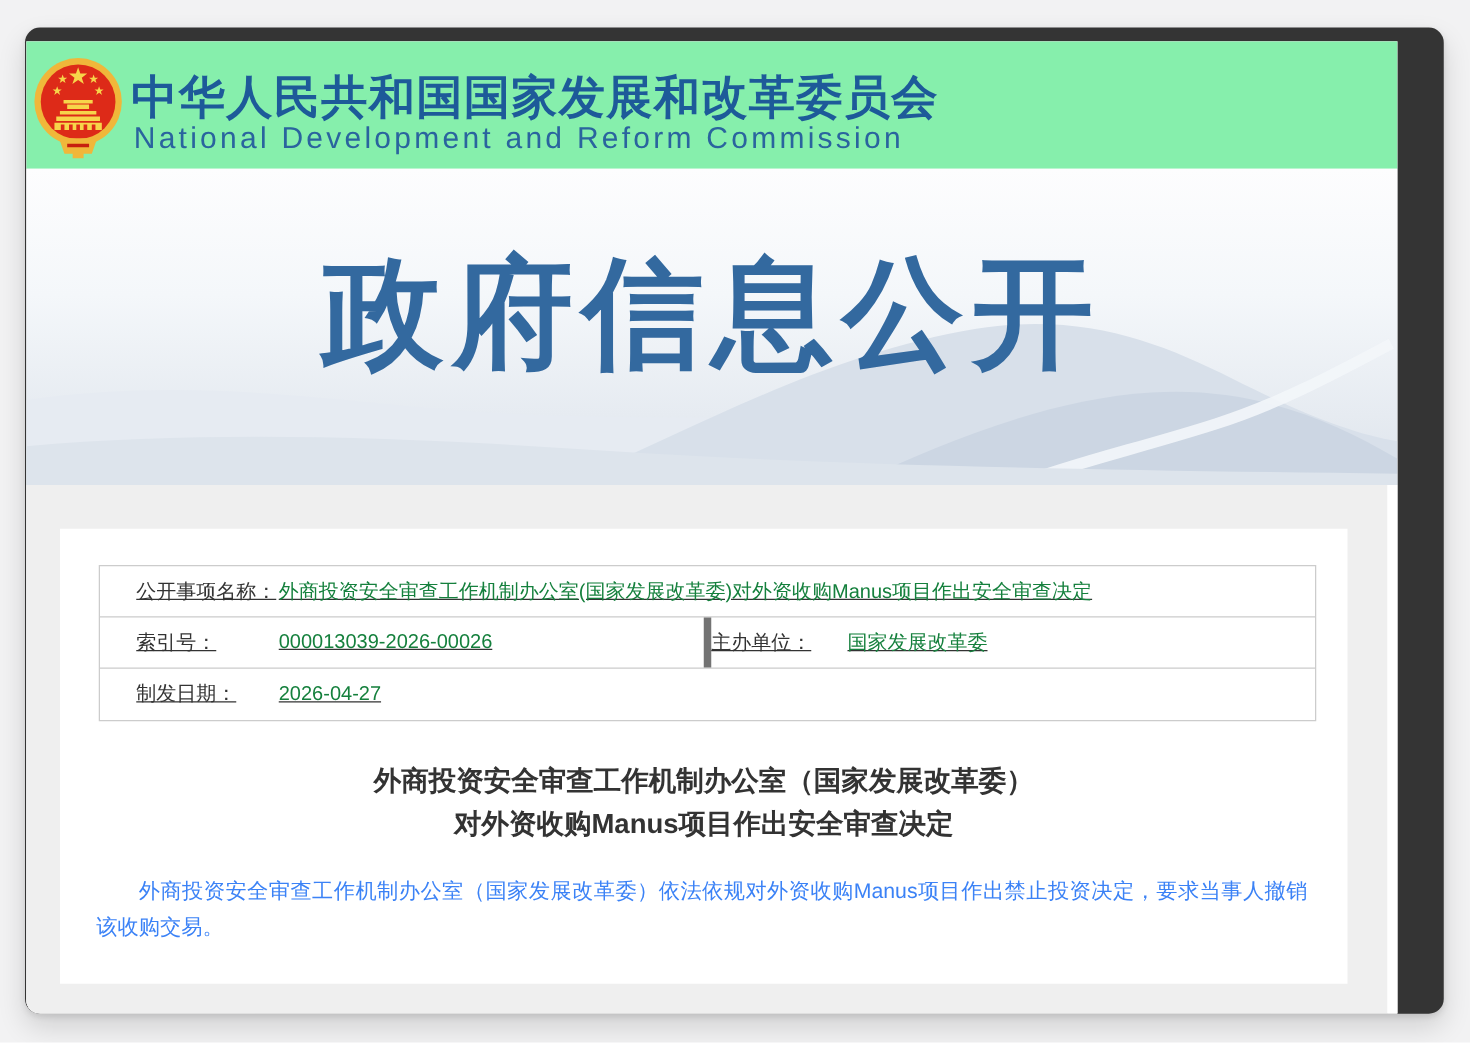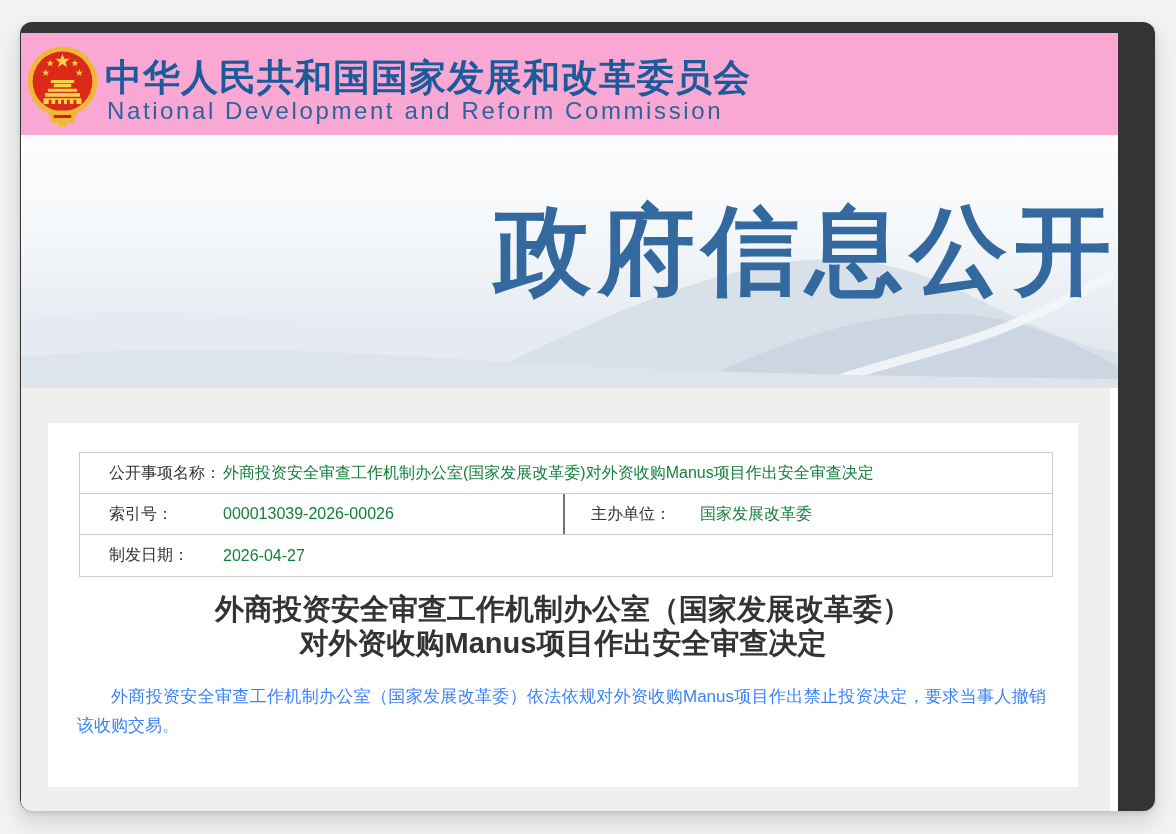--- a/index.html
+++ b/index.html
@@ -14,68 +14,68 @@
     position:absolute; left:20px; top:22px; width:1135px; height:789px;
     background:#343434; border-radius:12px; overflow:hidden;
     box-shadow:0 10px 22px rgba(0,0,0,.14), 0 2px 5px rgba(0,0,0,.10);
   }
   
   .page {
     position:absolute; left:1px; top:11px; width:1097px; height:778px;
     background:#ffffff; overflow:hidden; border-radius:0 0 0 11px;
   }
   
-  .site-header { position:relative; height:102px; background:#f9a8d4; }
+  .site-header { position:relative; height:102px; background:#86efac; }
   .emblem { position:absolute; left:5px; top:12px; width:73px; height:86px; }
   .site-title {
     position:absolute; left:84px; top:20px;
     font-size:37px; font-weight:bold; color:#1d5a99; letter-spacing:1px;
     white-space:nowrap;
   }
   .site-subtitle {
     position:absolute; left:86px; top:64px;
     font-size:24px; font-weight:400; color:#2a649e; letter-spacing:2.6px;
     white-space:nowrap;
   }
   
   .banner {
     position:relative; height:253px; overflow:hidden;
     background:linear-gradient(180deg,#fdfdfe 0%,#f4f7fa 40%,#e6ebf1 78%,#dde4ec 100%);
   }
   .banner svg { position:absolute; left:0; bottom:0; width:100%; height:100%; }
   .banner-title {
-    position:absolute; left:0; right:0; top:52px; text-align:right;
+    position:absolute; left:0; right:0; top:52px; text-align:center;
     font-size:97px; font-weight:900; color:#33699f; letter-spacing:7px;
     white-space:nowrap;
   }
   
   .page-body { position:relative; height:423px; background:#fff; }
   .gray-area { position:absolute; left:0; top:0; bottom:0; right:8px; background:#efefef; }
   .scroll-track { position:absolute; right:0; top:0; bottom:0; width:8px; background:#ffffff; }
   
   .card {
     position:absolute; left:27px; top:35px; width:1030px; height:364px;
     background:#ffffff;
   }
   .info-table {
     margin:29px 0 0 31px; width:974px;
-    border:1px solid #cccccc; font-size:16px; color:#333;
+    border:1px solid #cccccc; font-size:16px; color:#333;text-decoration:underline;
   }
   .tr { display:flex; align-items:center; height:41px; border-bottom:1px solid #cccccc; padding-left:29px; }
   .tr:last-child { border-bottom:none; }
   .tr.split { padding-left:0; }
   .cell { display:flex; align-items:center; height:100%; }
   .cell.c1 { width:483px; padding-left:29px; }
-  .cell.c2 { flex:1; border-left:2px solid #737373; padding-left:26px; }
+  .cell.c2 { flex:1; border-left:6px solid #737373; }
   .flabel { display:inline-block; width:114px; color:#333; flex:none; }
   .flabel.w2 { width:109px; }
   .fvalue { color:#15803d; white-space:nowrap; }
   .article-title {
-    margin-top:15px; text-align:center;
-    font-size:29px; font-weight:bold; color:#333; line-height:34px;
+    margin-top:31px; text-align:center;
+    font-size:22px; font-weight:bold; color:#333; line-height:34px;
   }
   .article-body {
     margin:22px 30px 0 29px; width:969px;
     font-size:17px; line-height:29px; color:#3b82f6;
     text-indent:2em; text-align:justify;
   }
 </style>
 </head>
 <body>
 

